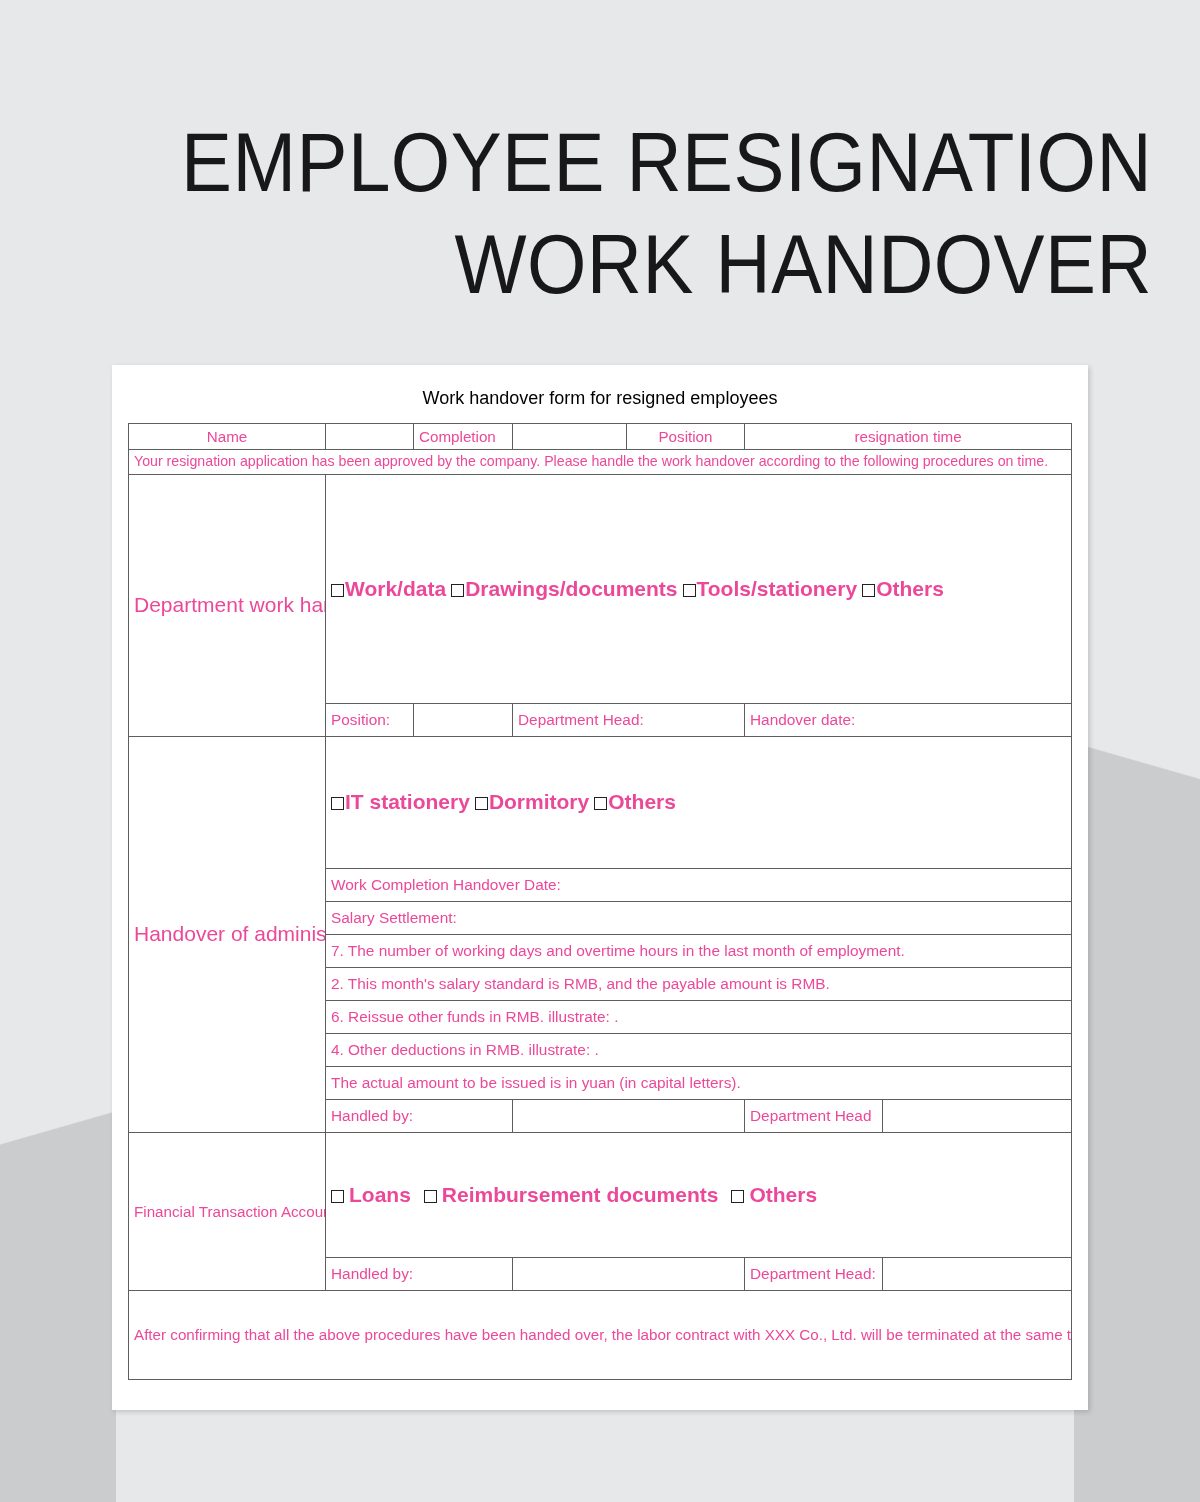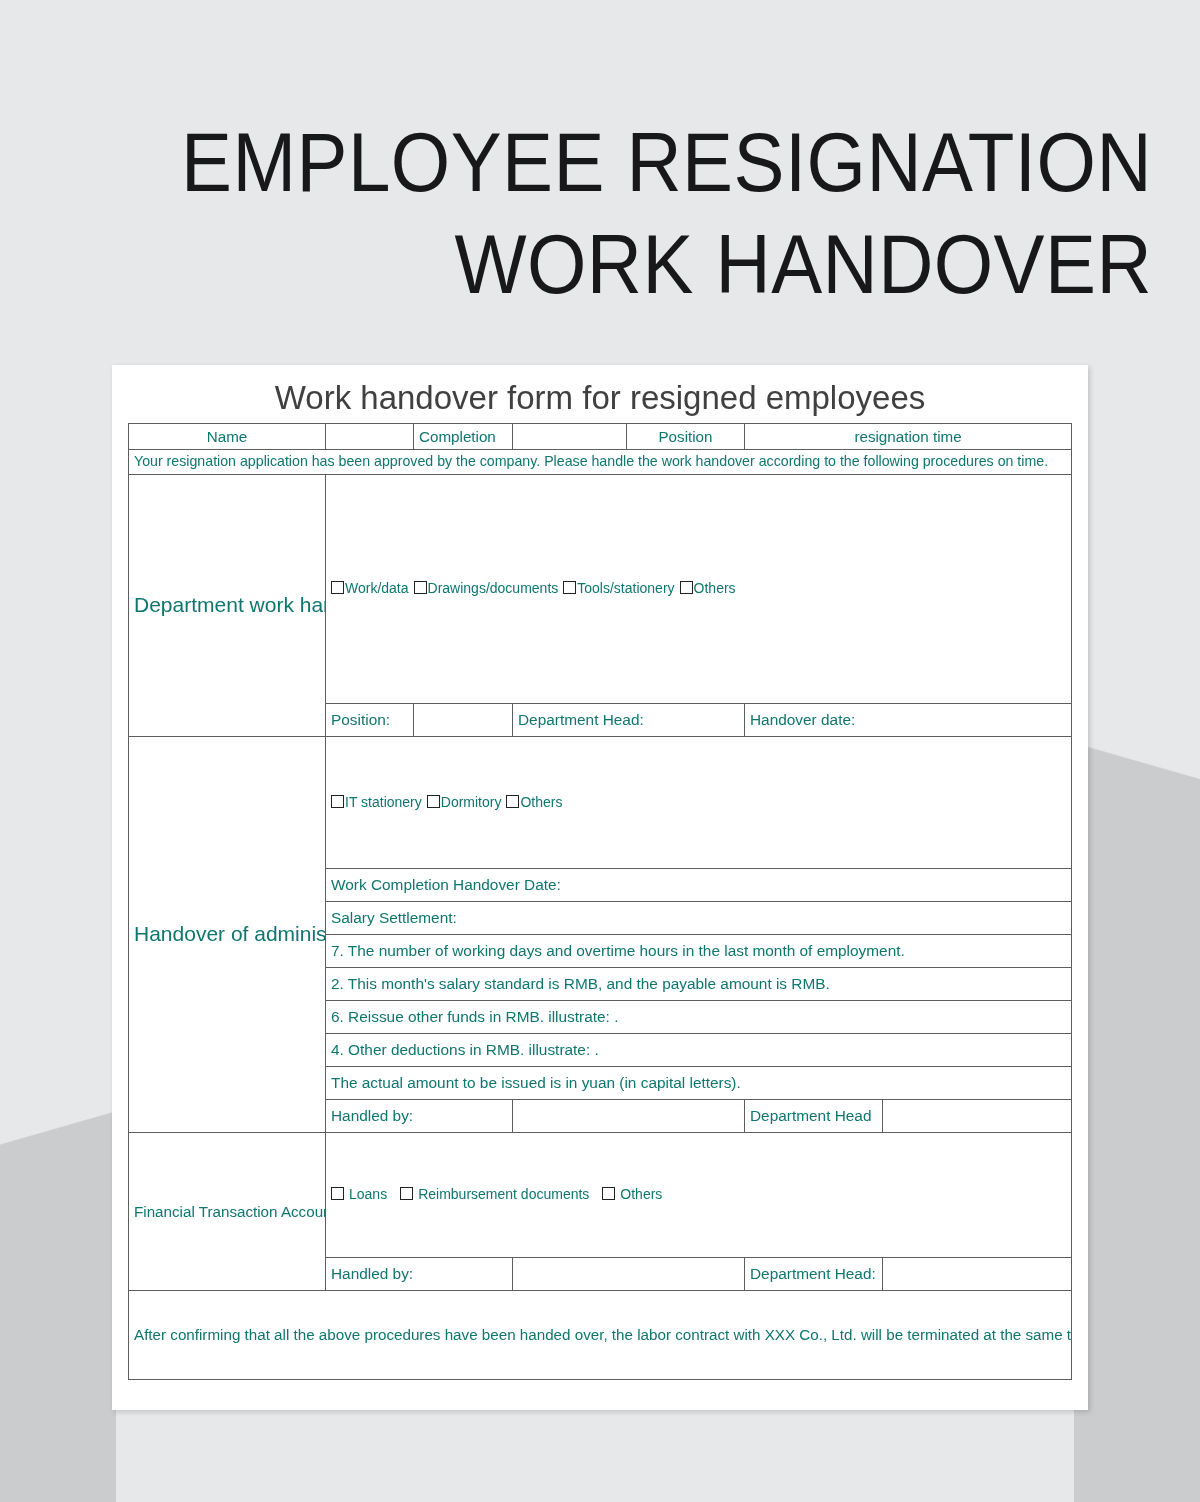--- a/index.html
+++ b/index.html
@@ -70,37 +70,37 @@
     width: 976px;
     height: 1045px;
     background: #ffffff;
     box-shadow: 2px 2px 5px rgba(0,0,0,0.16);
     z-index: 2;
     overflow: hidden;
   }
 
   .doc-heading {
     text-align: center;
-    font-size: 33px;
+    font-size: 18px;
     line-height: 30px;
-    color: #404040;
+    color: #000000;
     margin-top: 18px;
     font-weight: 400;
   }
 
   
   .form-table {
     position: absolute;
     left: 16px;
     top: 58px;
     width: 943px;
     border-collapse: collapse;
     table-layout: fixed;
     font-size: 15.2px;
-    color: #0f766e;
+    color: #ec4899;
   }
   .form-table td {
     border: 1px solid #5e5e5e;
     padding: 3px 5px;
     vertical-align: middle;
     line-height: 1.25;
     overflow: hidden;
     white-space: nowrap;
   }
   td.center { text-align: center; }
@@ -124,21 +124,22 @@
     text-align: left;
     white-space: normal;
     font-size: 15.2px;
     line-height: 1.45;
     padding: 4px 4px;
   }
 
   .chk-row {
     vertical-align: top;
     padding-top: 7px;
-    font-size: 14px;
+    font-size: 21px;
+    font-weight: bold;
   }
   .chk {
     display: inline-block;
     width: 11px;
     height: 11px;
     border: 1.3px solid #222;
     margin-right: 1px;
     vertical-align: -1px;
     background: #fff;
   }

